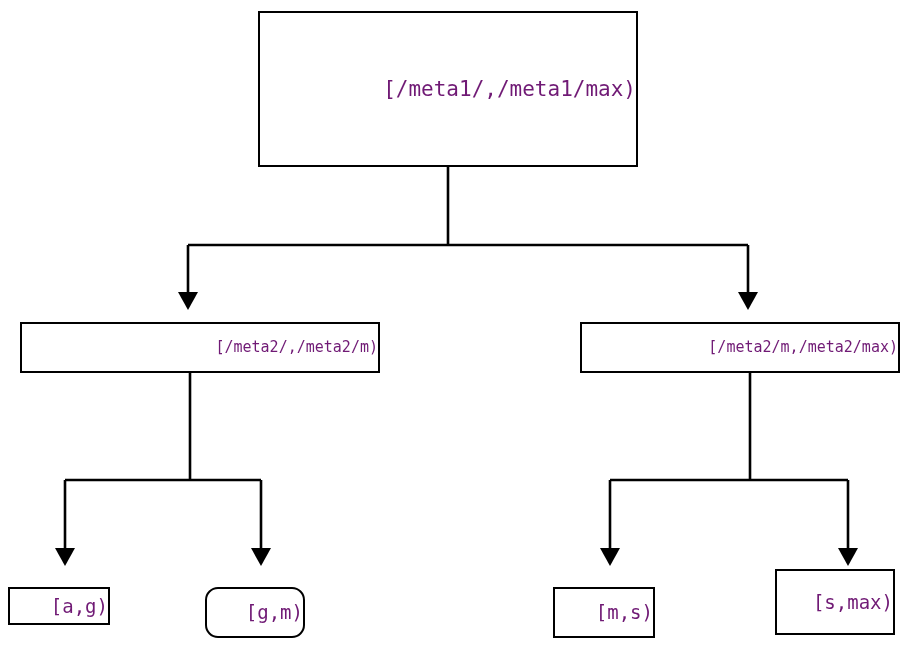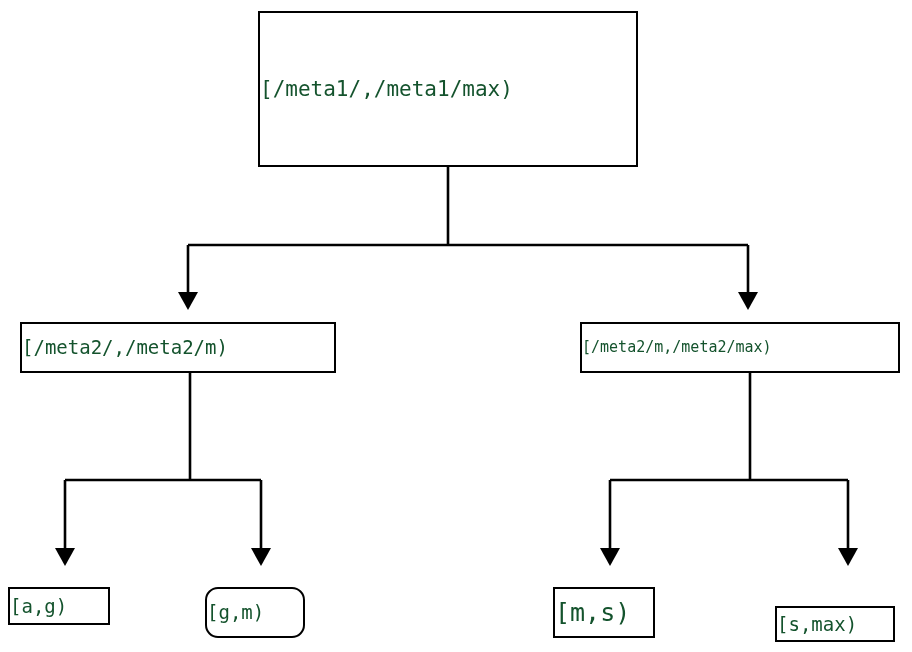--- a/index.html
+++ b/index.html
@@ -16,42 +16,42 @@
     overflow: hidden;
     font-family: "DejaVu Sans Mono", "Liberation Mono", monospace;
   }
   .node-box {
     position: absolute;
     box-sizing: border-box;
     border: 2px solid #000000;
     background: #ffffff;
     display: flex;
     align-items: center;
-    justify-content: flex-start;
-    color: #14532d;
+    justify-content: flex-end;
+    color: #701a75;
     white-space: pre;
   }
   .node-label {
     display: block;
     line-height: 1;
     letter-spacing: 0px;
   }
   #node-root {
     left: 258px;
     top: 11px;
     width: 380px;
     height: 156px;
     font-size: 21px;
   }
   #node-mid-left {
     left: 20px;
     top: 322px;
-    width: 316px;
+    width: 360px;
     height: 51px;
-    font-size: 19px;
+    font-size: 15px;
   }
   #node-mid-right {
     left: 580px;
     top: 322px;
     width: 320px;
     height: 51px;
     font-size: 15px;
   }
   #node-leaf-ag {
     left: 8px;
@@ -66,27 +66,27 @@
     width: 100px;
     height: 51px;
     font-size: 19px;
     border-radius: 13px;
   }
   #node-leaf-ms {
     left: 553px;
     top: 587px;
     width: 102px;
     height: 51px;
-    font-size: 25px;
+    font-size: 19px;
   }
   #node-leaf-smax {
     left: 775px;
-    top: 606px;
+    top: 569px;
     width: 120px;
-    height: 36px;
+    height: 66px;
     font-size: 19px;
   }
   #edge-layer {
     position: absolute;
     left: 0;
     top: 0;
     width: 912px;
     height: 652px;
     pointer-events: none;
   }

